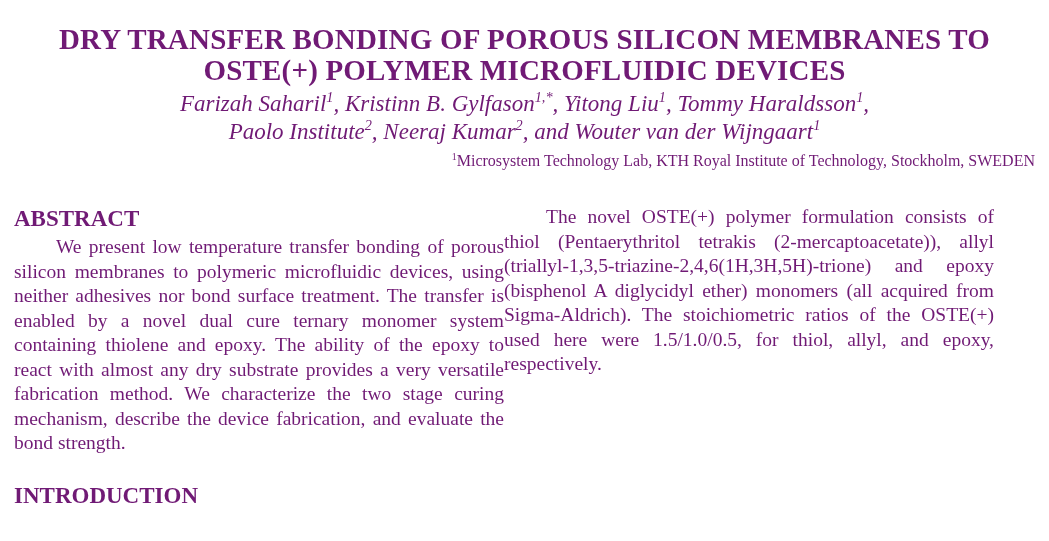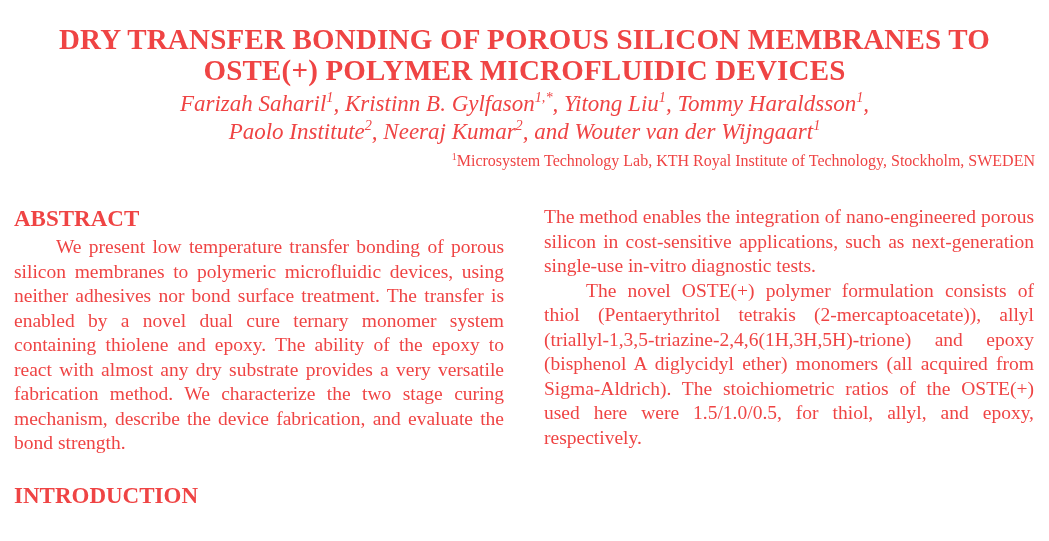--- a/index.html
+++ b/index.html
@@ -7,21 +7,21 @@
     padding: 0;
     background: #ffffff;
   }
   .page {
     position: relative;
     width: 1049px;
     height: 541px;
     box-sizing: border-box;
     padding: 24px 14px 0 14px;
     background: #ffffff;
-    color: #ef4444;
+    color: #701a75;
     font-family: "Liberation Serif", "DejaVu Serif", serif;
     overflow: hidden;
   }
   .title {
     text-align: center;
     font-weight: bold;
     font-size: 29px;
     line-height: 31px;
     letter-spacing: 0.2px;
   }
@@ -37,21 +37,20 @@
     font-size: 16px;
     line-height: 29px;
   }
   sup {
     font-size: 62%;
     line-height: 0;
     vertical-align: super;
   }
   .columns {
     display: flex;
-    gap: 40px;
     margin-top: 30px;
   }
   .col {
     width: 490px;
   }
   .heading {
     font-weight: bold;
     font-size: 23px;
     line-height: 27px;
     margin: 0 0 3px 0;
@@ -90,19 +89,18 @@
 
   <div class="columns">
 
     <div class="col">
       <h2 class="heading">ABSTRACT</h2>
       <p class="para indent">We present low temperature transfer bonding of porous silicon membranes to polymeric microfluidic devices, using neither adhesives nor bond surface treatment. The transfer is enabled by a novel dual cure ternary monomer system containing thiolene and epoxy. The ability of the epoxy to react with almost any dry substrate provides a very versatile fabrication method. We characterize the two stage curing mechanism, describe the device fabrication, and evaluate the bond strength.</p>
       <h2 class="heading mt">INTRODUCTION</h2>
     </div>
 
     <div class="col">
-      <p class="para">The method enables the integration of nano-engineered porous silicon in cost-sensitive applications, such as next-generation single-use in-vitro diagnostic tests.</p>
       <p class="para indent">The novel OSTE(+) polymer formulation consists of thiol (Pentaerythritol tetrakis (2-mercaptoacetate)), allyl (triallyl-1,3,5-triazine-2,4,6(1H,3H,5H)-trione) and epoxy (bisphenol A diglycidyl ether) monomers (all acquired from Sigma-Aldrich). The stoichiometric ratios of the OSTE(+) used here were 1.5/1.0/0.5, for thiol, allyl, and epoxy, respectively.</p>
     </div>
 
   </div>
 
 </div>
 
 </body></html>

